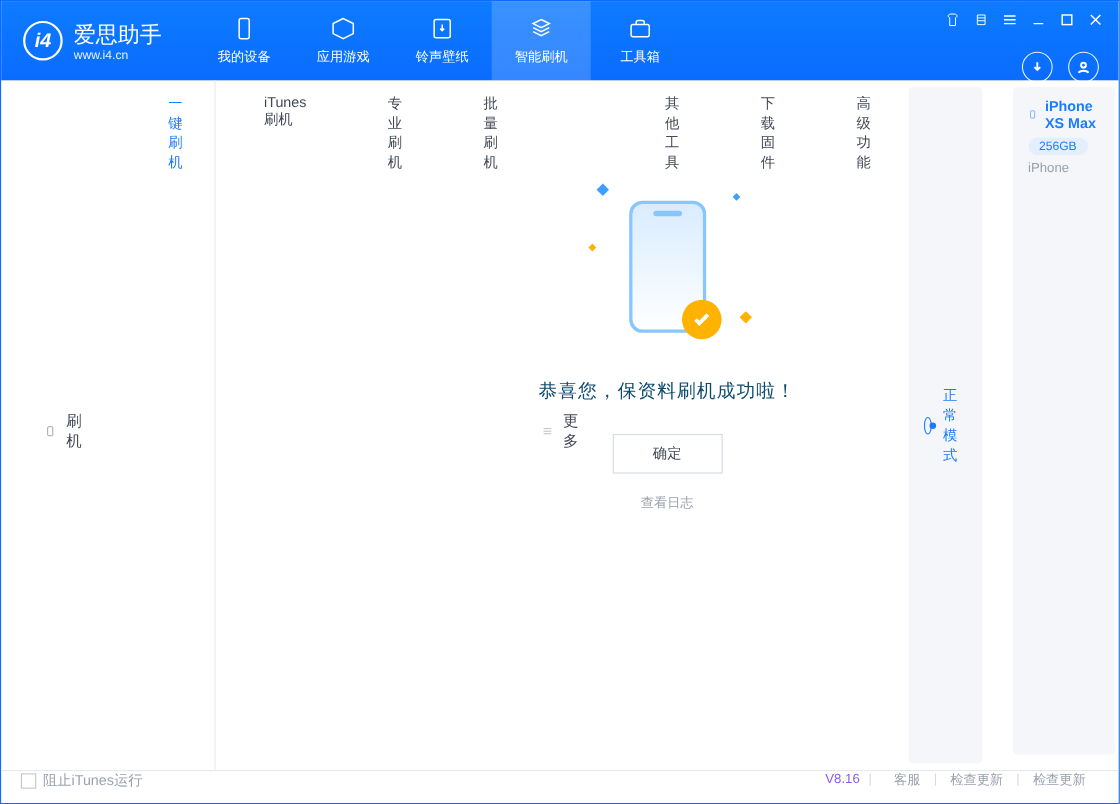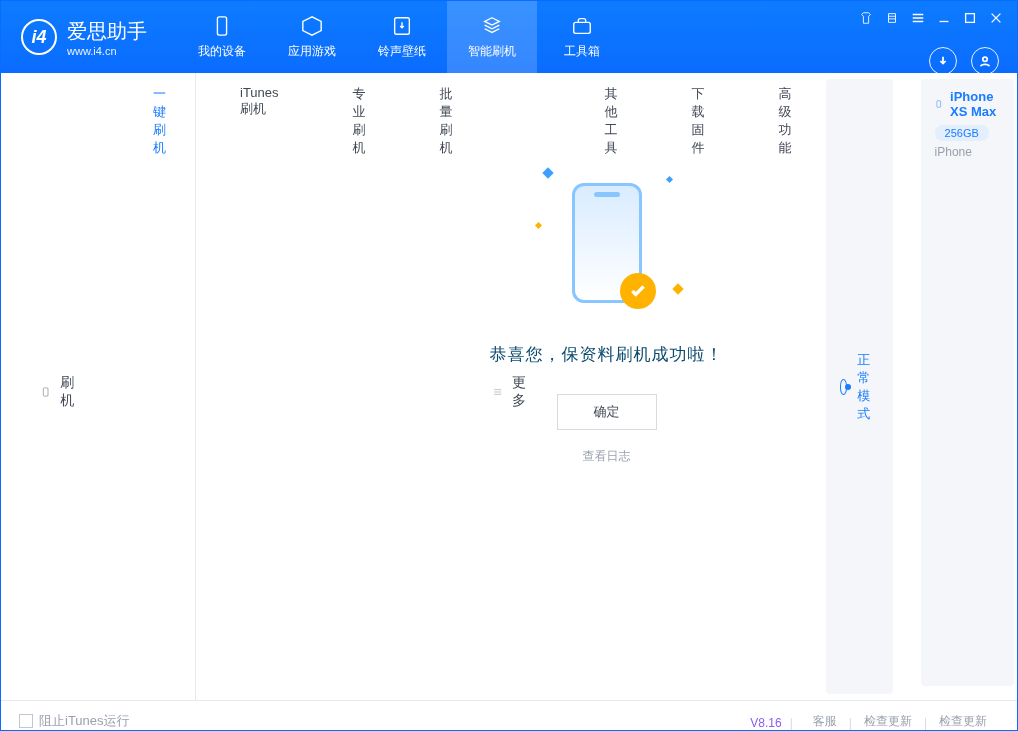--- a/index.html
+++ b/index.html
@@ -52,21 +52,21 @@
   .view-log { display:block; margin-top:18px; color:#9aa1ad; font-size:12px; text-decoration:none; cursor:pointer;font-family:Liberation Serif, serif;}
   .illus { margin-bottom:36px; position:relative; display:inline-block;}
   .phone { width:70px; height:120px; border:3px solid #87c6ff; border-radius:12px; background:linear-gradient(#d9ecff,#fff); position:relative;}
   .phone::before { content:""; position:absolute; top:6px; left:50%; transform:translateX(-50%); width:26px; height:5px; background:#87c6ff; border-radius:3px;}
   .checkbadge { position:absolute; bottom:-6px; right:-14px; width:36px; height:36px; background:#ffb300; border-radius:50%; display:flex; align-items:center; justify-content:center;}
   .checkbadge svg { width:18px; height:18px; stroke:#fff; stroke-width:3; fill:none;}
   .spark { position:absolute; width:8px; height:8px; background:#ffb300; transform:rotate(45deg);}
   .spark.b { background:#3da0ff;}
 
   
-  .footer { height:30px; border-top:1px solid #e7e9ed; display:flex; align-items:flex-end; font-size:12px; color:#9aa1ad; padding:0 18px;}
+  .footer { height:30px; border-top:1px solid #e7e9ed; display:flex; align-items:flex-start; font-size:12px; color:#9aa1ad; padding:0 18px;}
   .footer .ver { margin-left:auto; color:#8b5cf6;}
   .footer a { color:#9aa1ad; text-decoration:none; padding:0 12px; cursor:pointer;}
   .footer .sep { color:#d6dae1;}
 </style>
 </head>
 <body>
 
 <div class="header">
   <div class="logo">
     <div class="logo-icon">i4</div>

